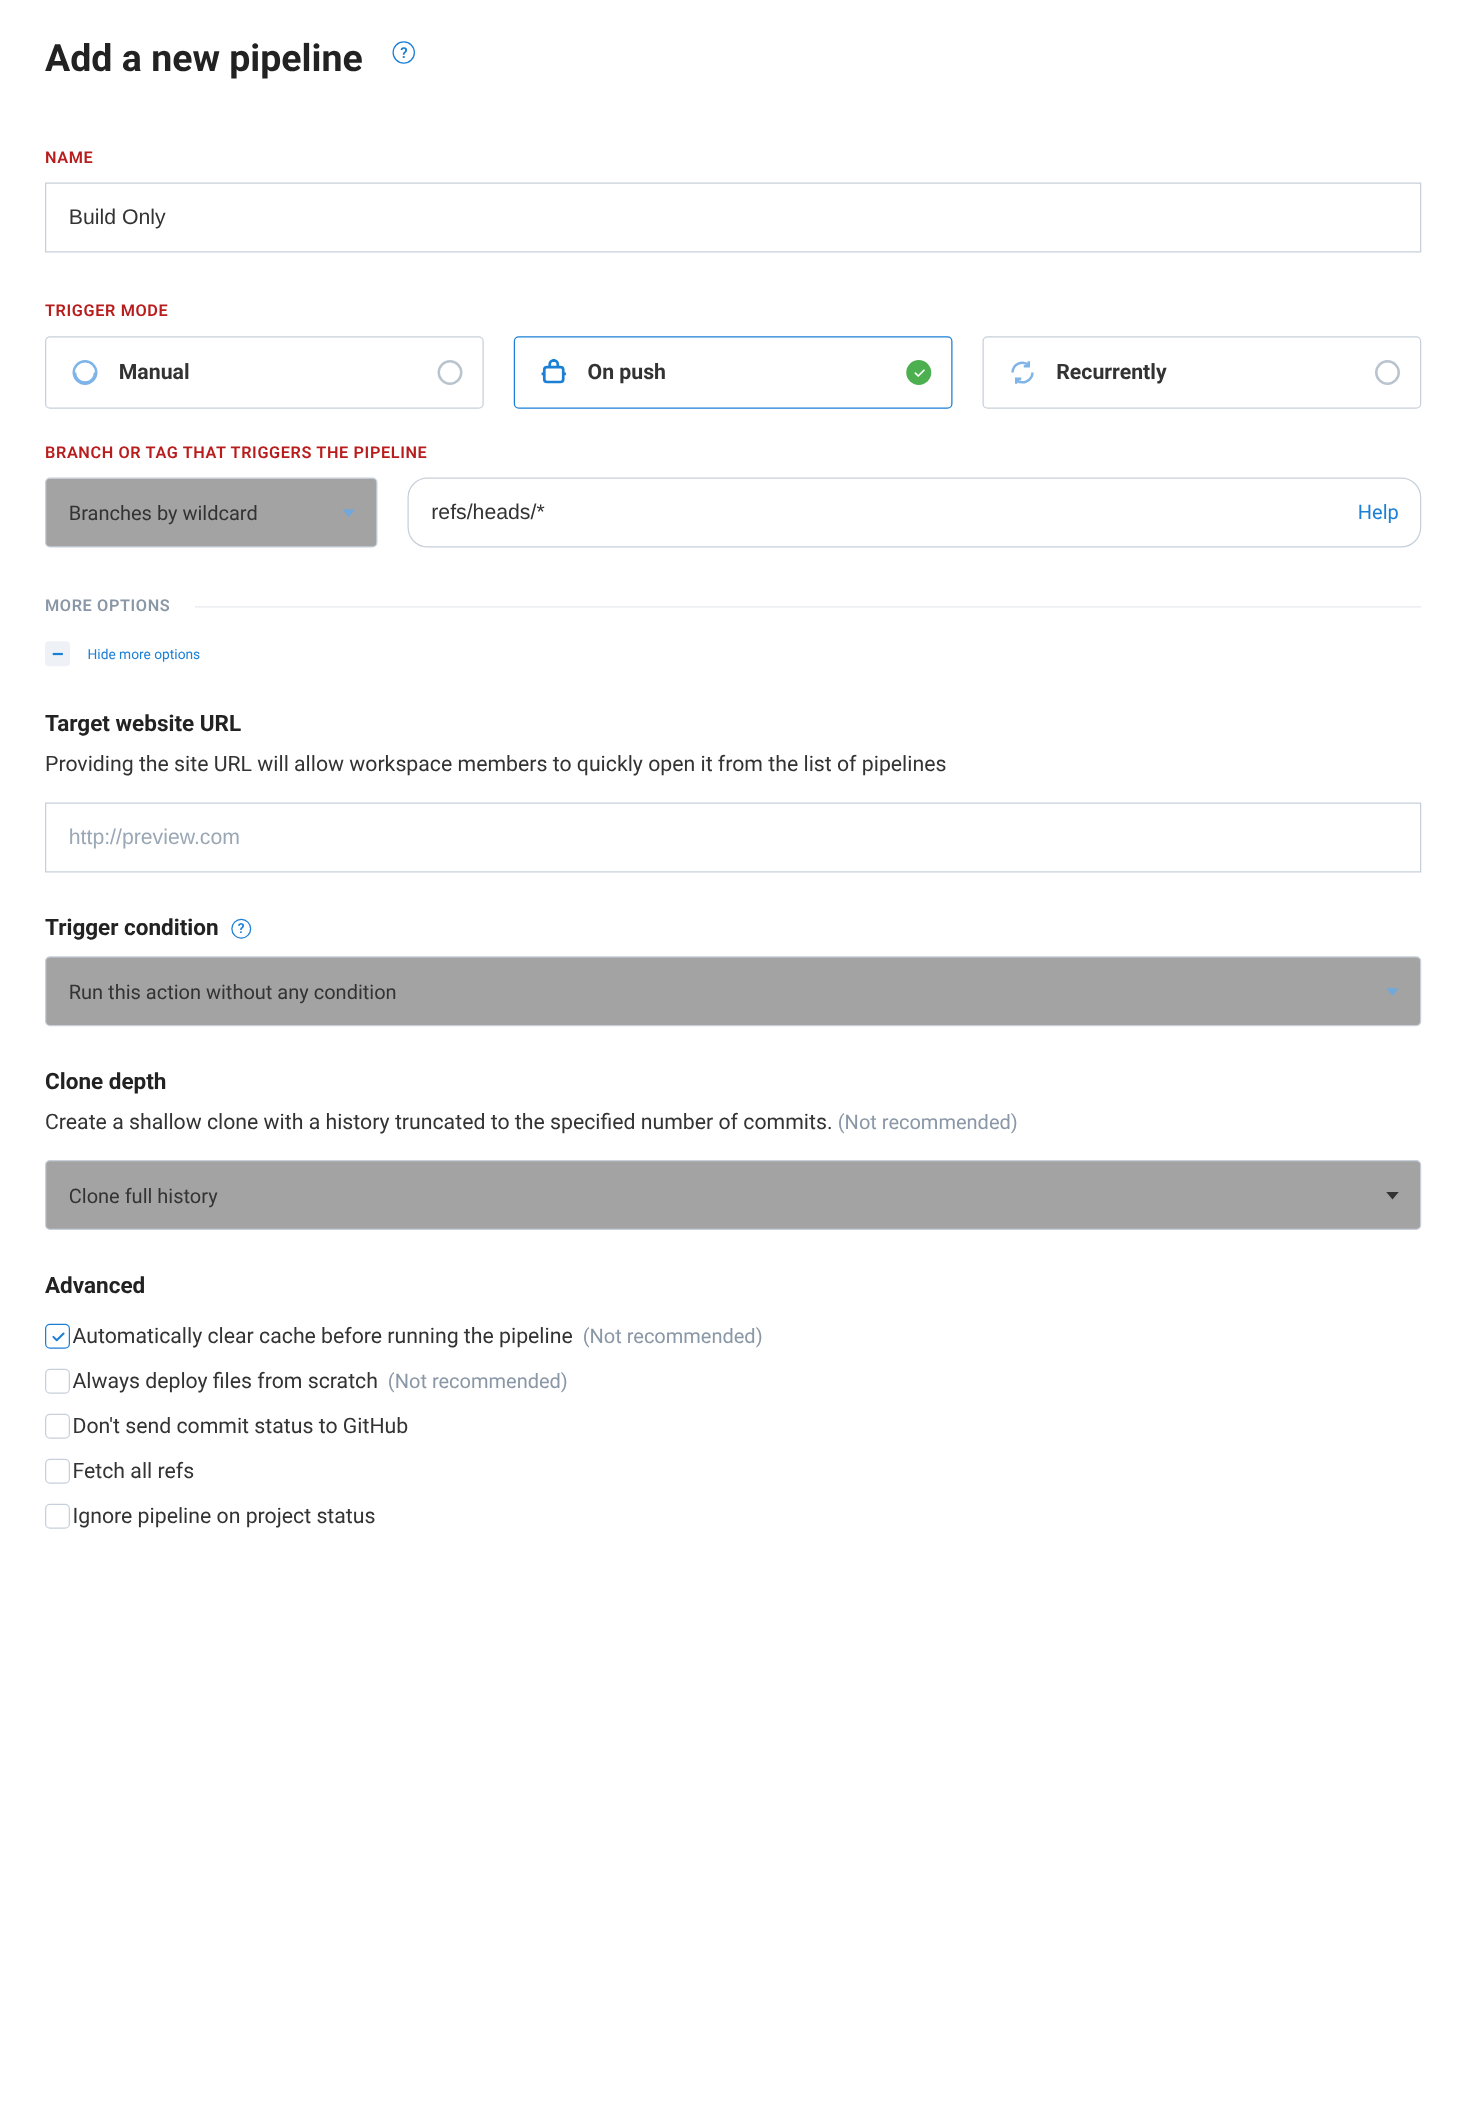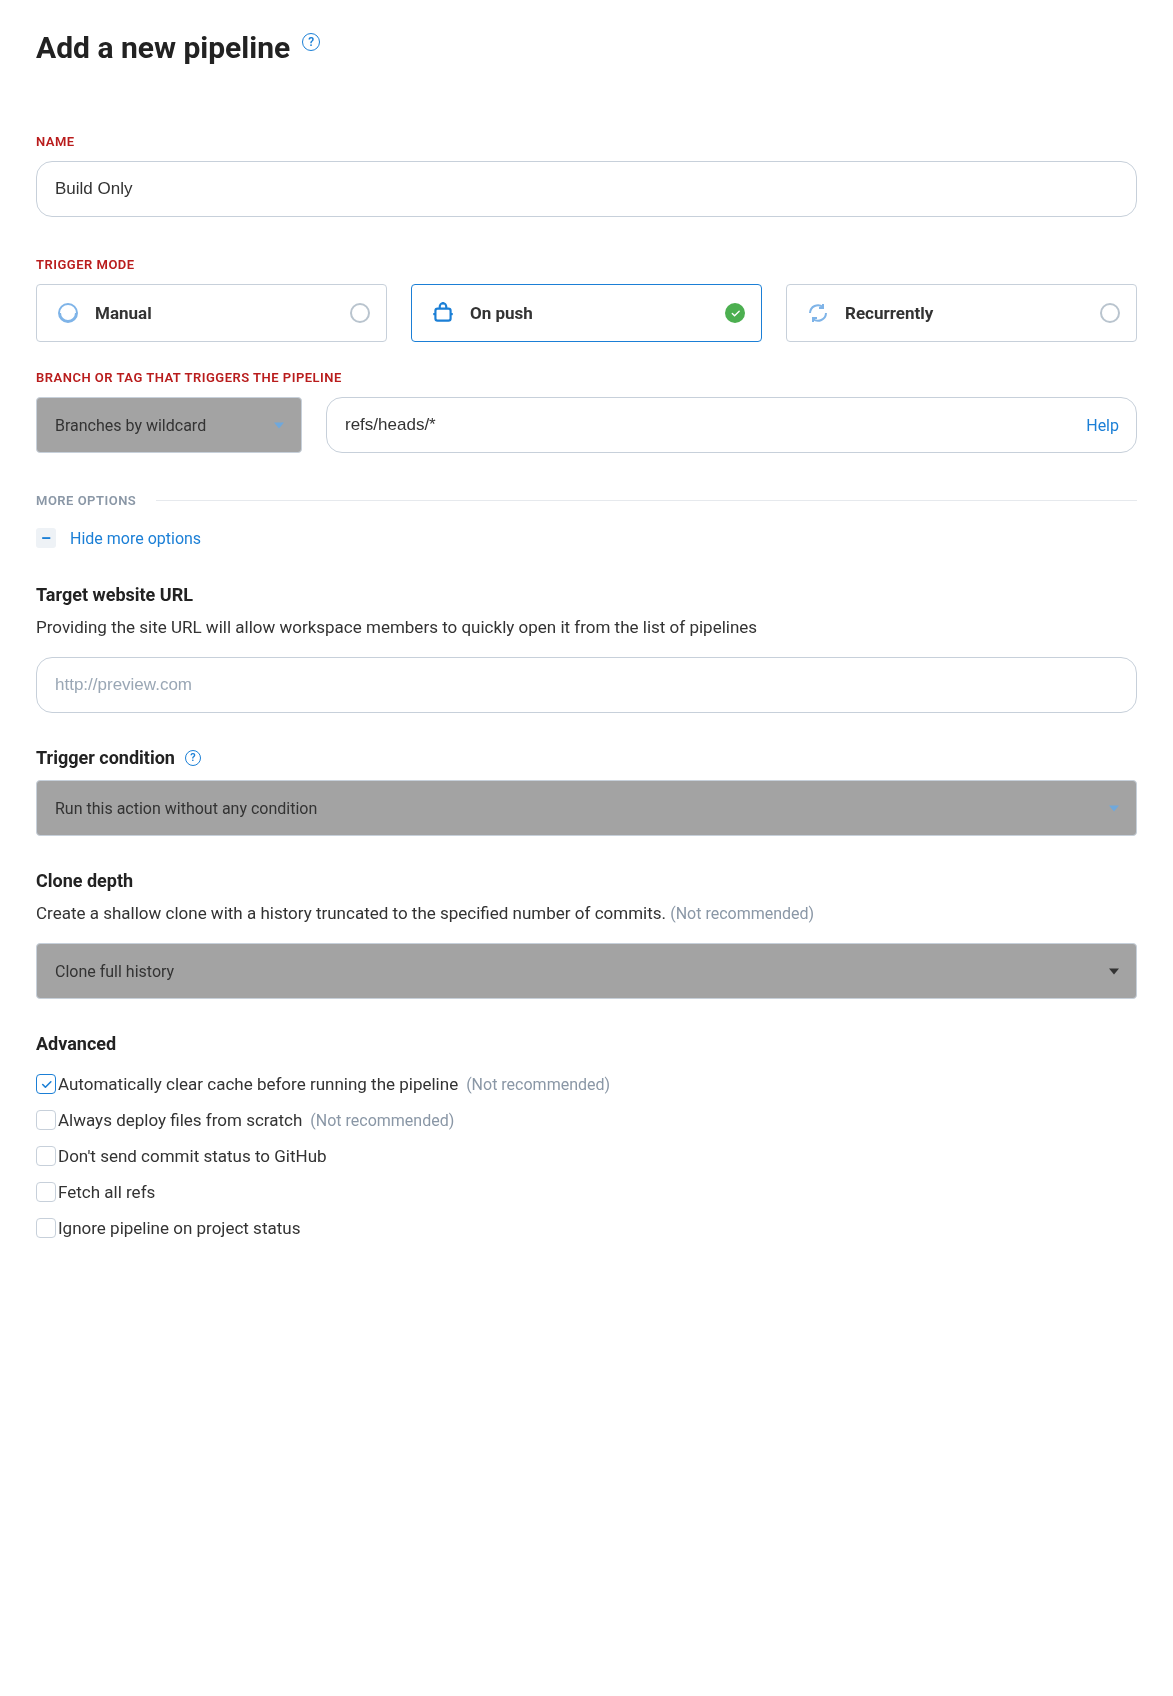--- a/index.html
+++ b/index.html
@@ -3,34 +3,34 @@
 <meta charset="utf-8">
 <style>
   * { box-sizing: border-box; margin: 0; padding: 0; }
   body {
     font-family: -apple-system, BlinkMacSystemFont, "Segoe UI", Roboto, "Helvetica Neue", Arial, sans-serif;
     background: #fff;
     color: #333;
     padding: 30px 36px;
     font-size: 16px;
   }
-  .page-title-row { display: flex; align-items: center; gap: 12px; margin-bottom: 69px; }
+  .page-title-row { display: flex; align-items: center; gap: 24px; margin-bottom: 54px; }
   .page-title { font-size: 30px; font-weight: 700; color: #222; }
   .help-circle {
     width: 18px; height: 18px; border: 1.5px solid #1b7fd6; border-radius: 50%;
     display: inline-flex; align-items: center; justify-content: center;
     color: #1b7fd6; font-size: 12px; font-weight: 600;
     position: relative; top: -6px;
   }
   .section-label {
     font-size: 13px; font-weight: 600; letter-spacing: 0.5px;
     color: #b91c1c; text-transform: uppercase; margin-bottom: 12px;
   }
   .text-input {
-    width: 100%; height: 56px; border: 1px solid #c7d0da; border-radius: 16px;
+    width: 100%; height: 56px; border: 1px solid #c7d0da; border-radius: 0;
     padding: 0 18px; font-size: 17px; color: #333; outline: none;
   }
   .text-input::placeholder { color: #9aa7b5; }
   .field-block { margin-bottom: 40px; }
   .trigger-row { display: flex; gap: 24px; font-weight: bold; }
   .trigger-card {
     flex: 1; height: 58px; border: 1px solid #c7d0da; border-radius: 4px;
     display: flex; align-items: center; padding: 0 18px; cursor: pointer;
     position: relative;
   }
@@ -72,21 +72,21 @@
   .more-options-label {
     font-size: 13px; font-weight: 600; letter-spacing: 0.5px;
     color: #8a97a6; text-transform: uppercase; margin-right: 20px;
   }
   .more-options-line { flex: 1; height: 1px; background: #e6e9ed; }
   .hide-toggle { display: flex; align-items: center; gap: 14px; margin-bottom: 36px; cursor: pointer; }
   .minus-box {
     width: 20px; height: 20px; background: #eef2f6; border-radius: 3px;
     display:flex; align-items:center; justify-content:center; color:#1b7fd6; font-weight:700;
   }
-  .hide-text { color: #1b7fd6; font-size: 16px; }
+  .hide-text { color: #1b7fd6; font-size: 11px; }
   .sub-heading { font-size: 18px; font-weight: 700; color: #222; margin-bottom: 12px; display:flex; align-items:center; gap:10px;}
   .sub-desc { font-size: 17px; color: #333; margin-bottom: 20px; }
   .note { color: #8a97a6; font-size: 16px; }
   .full-select { width: 100%; }
   .opt-block { margin-bottom: 34px; }
   .checkbox-row { display: flex; align-items: center; gap: 2px; margin-bottom: 16px; cursor: pointer; }
   .checkbox {
     width: 20px; height: 20px; border: 1.5px solid #c7d0da; border-radius: 4px;
     display:flex; align-items:center; justify-content:center; flex-shrink:0;
   }

